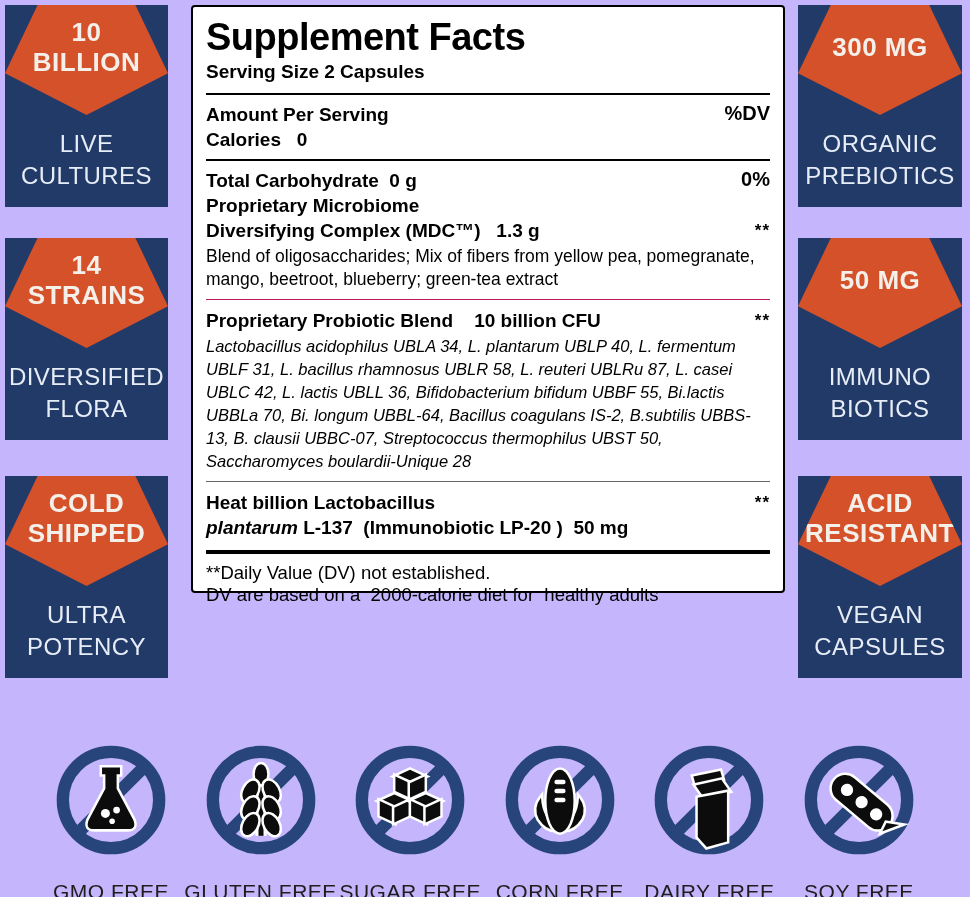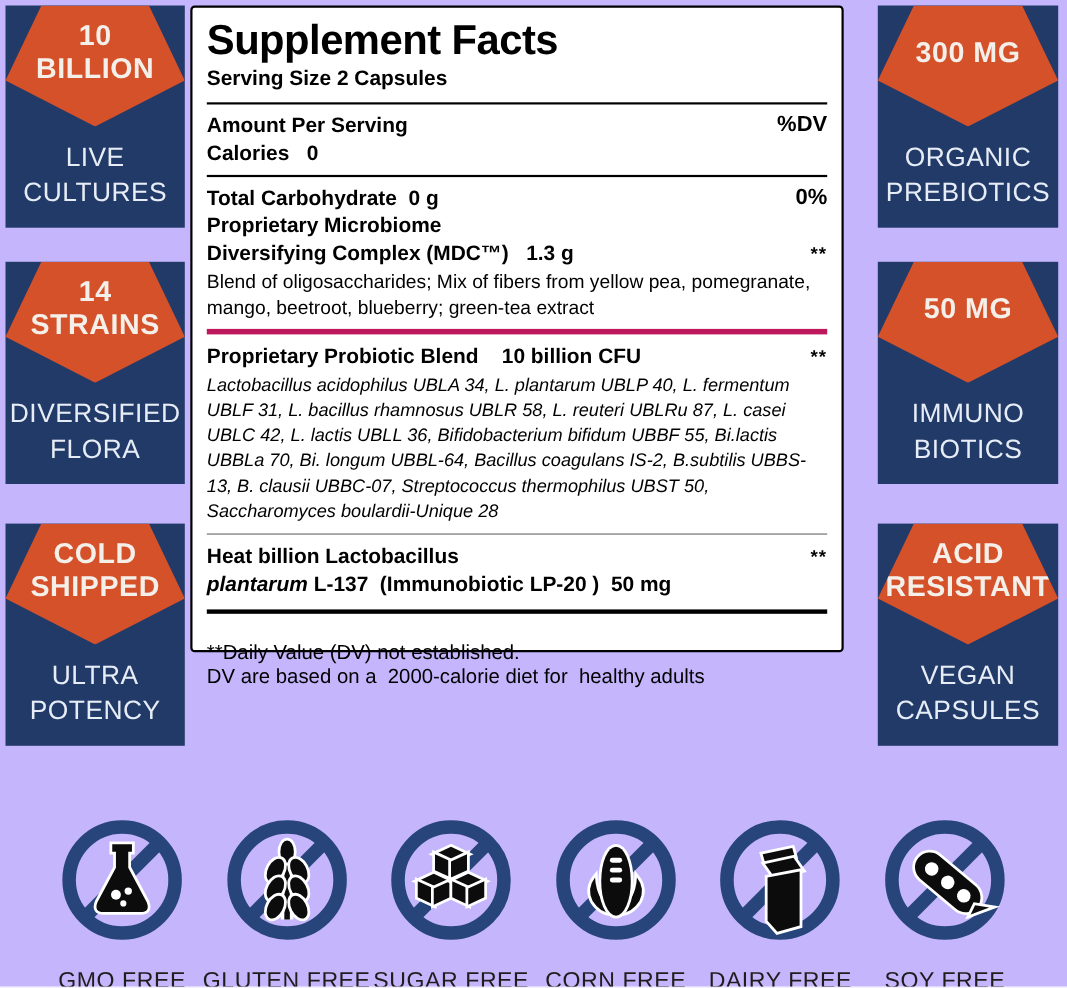--- a/index.html
+++ b/index.html
@@ -15,31 +15,31 @@
         display:flex;align-items:center;justify-content:center;}
   .pent-text{display:flex;flex-direction:column;align-items:center;justify-content:center;
              padding-bottom:24px;color:#f5efe9;font-size:26px;font-weight:600;line-height:1.15;
              text-align:center;letter-spacing:.5px;}
   .pent-text span:empty{display:none;}
   .badge-label{position:absolute;top:108px;bottom:0;left:0;right:0;display:flex;flex-direction:column;
                align-items:center;justify-content:center;color:#e7edf7;font-size:24px;
                line-height:1.32;text-align:center;letter-spacing:.4px;font-weight:400;}
 
   
-  .panel{position:absolute;left:173px;top:5px;width:594px;height:588px;background:#fff;
+  .panel{position:absolute;left:191px;top:5px;width:594px;height:588px;background:#fff;
          border:2px solid #000;border-radius:4px;box-sizing:border-box;padding:0 13px;color:#000;}
   .sec{box-sizing:border-box;}
   .sec.hdr{padding:9px 0 9px 0;border-bottom:2px solid #000;}
   .title{font-size:38px;font-weight:700;letter-spacing:-.5px;line-height:42px;}
   .serving{font-size:19px;font-weight:700;line-height:24px;margin-top:2px;}
   .sec.aps{padding:7px 0;border-bottom:2px solid #000;font-weight:700;}
-  .sec.carb{padding:7px 0 8px 0;border-bottom:5px solid #be185d;}
+  .sec.carb{padding:7px 0 8px 0;border-bottom:1px solid #be185d;}
   .sec.prob{padding:8px 0;border-bottom:1px solid #666;}
   .sec.heat{padding:8px 0 10px 0;border-bottom:4px solid #000;}
-  .sec.foot{padding:24px 0 0 0;}
+  .sec.foot{padding:8px 0 0 0;}
   .dvrow{display:flex;justify-content:space-between;align-items:flex-start;}
   .b19{font-size:19px;font-weight:700;line-height:25px;}
   .b20{font-size:20px;font-weight:700;line-height:22px;}
   .stars{font-size:17px;font-weight:700;line-height:25px;letter-spacing:1px;}
   .desc{font-size:17.5px;line-height:23px;margin-top:2px;}
   .strains{font-size:16.5px;font-style:italic;line-height:23px;margin-top:2px;}
   .footline{font-size:18.5px;line-height:22px;}
   .pre{white-space:pre-wrap;}
   .it{font-style:italic;}
 

